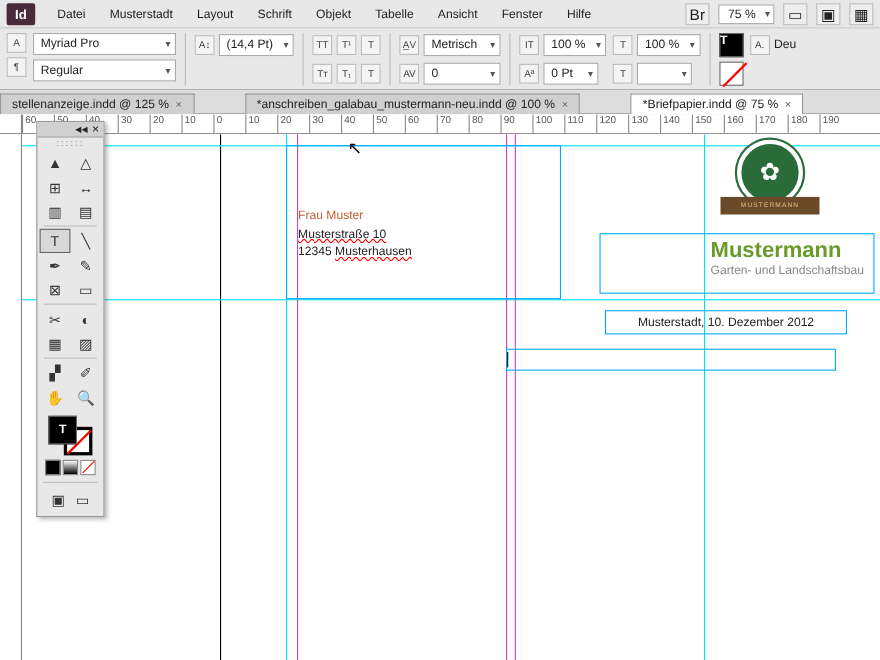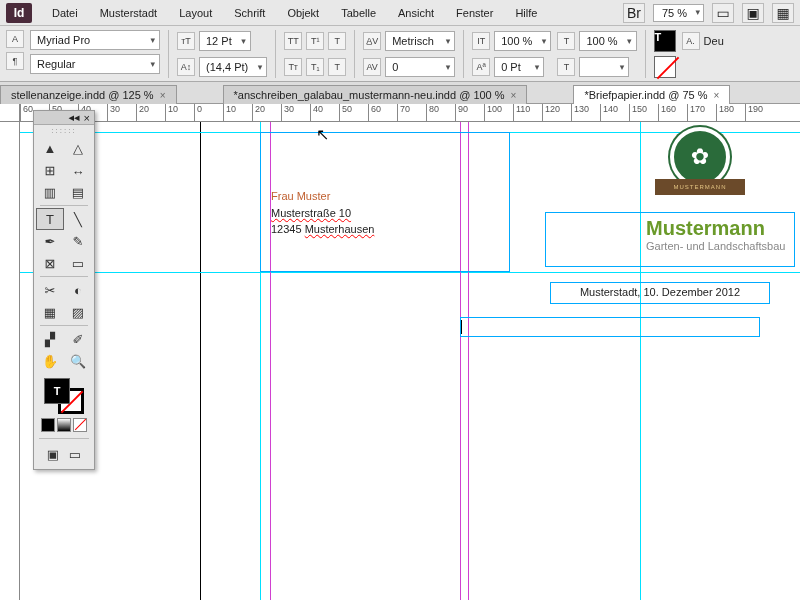--- a/index.html
+++ b/index.html
@@ -93,24 +93,20 @@
     <div class="small-icon">A</div>
     <div class="small-icon">¶</div>
   </div>
   <div class="ctrl-col">
     <div class="dropdown wide">Myriad Pro</div>
     <div class="dropdown wide">Regular</div>
   </div>
   <div class="sep"></div>
   <div class="ctrl-col">
     <div class="ctrl-row">
-        <div class="small-icon">тT</div>
-        <div class="dropdown">12 Pt</div>
-      </div>
-    <div class="ctrl-row">
         <div class="small-icon">A↕</div>
         <div class="dropdown">(14,4 Pt)</div>
       </div>
   </div>
   <div class="sep"></div>
   <div class="ctrl-col">
     <div class="ctrl-row">
       <div class="small-icon">TT</div>
       <div class="small-icon">T¹</div>
       <div class="small-icon">T</div>

